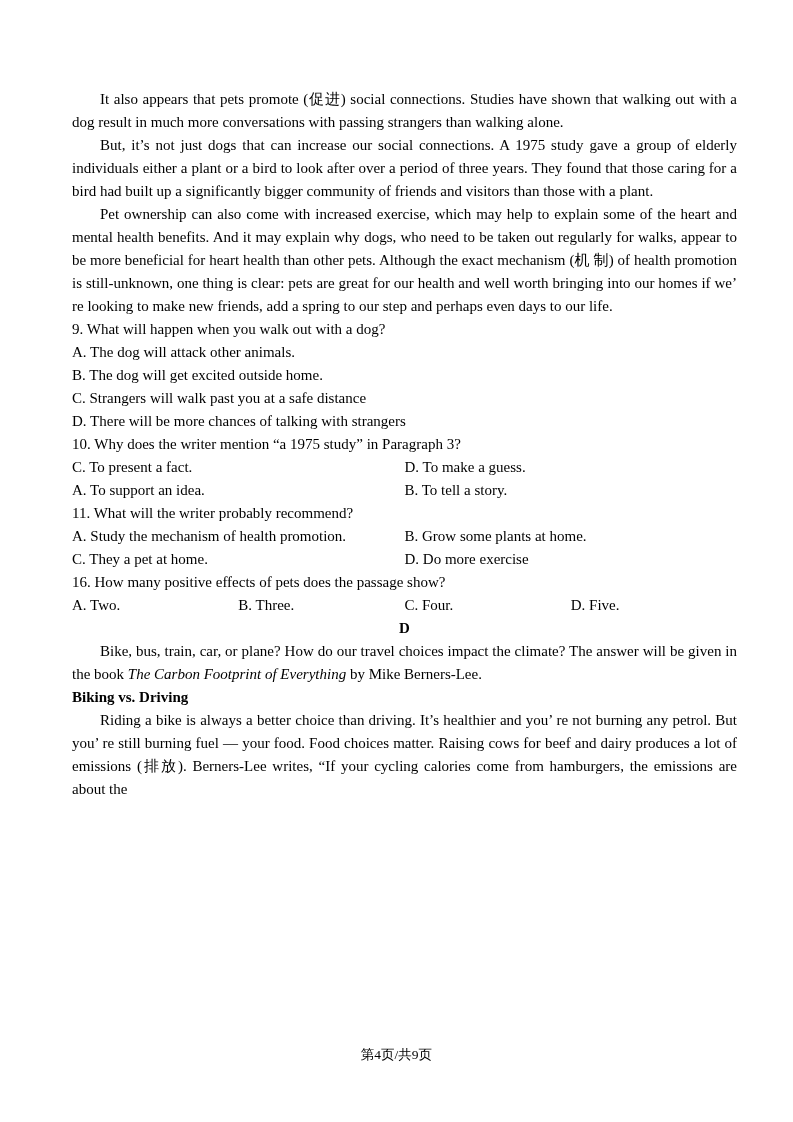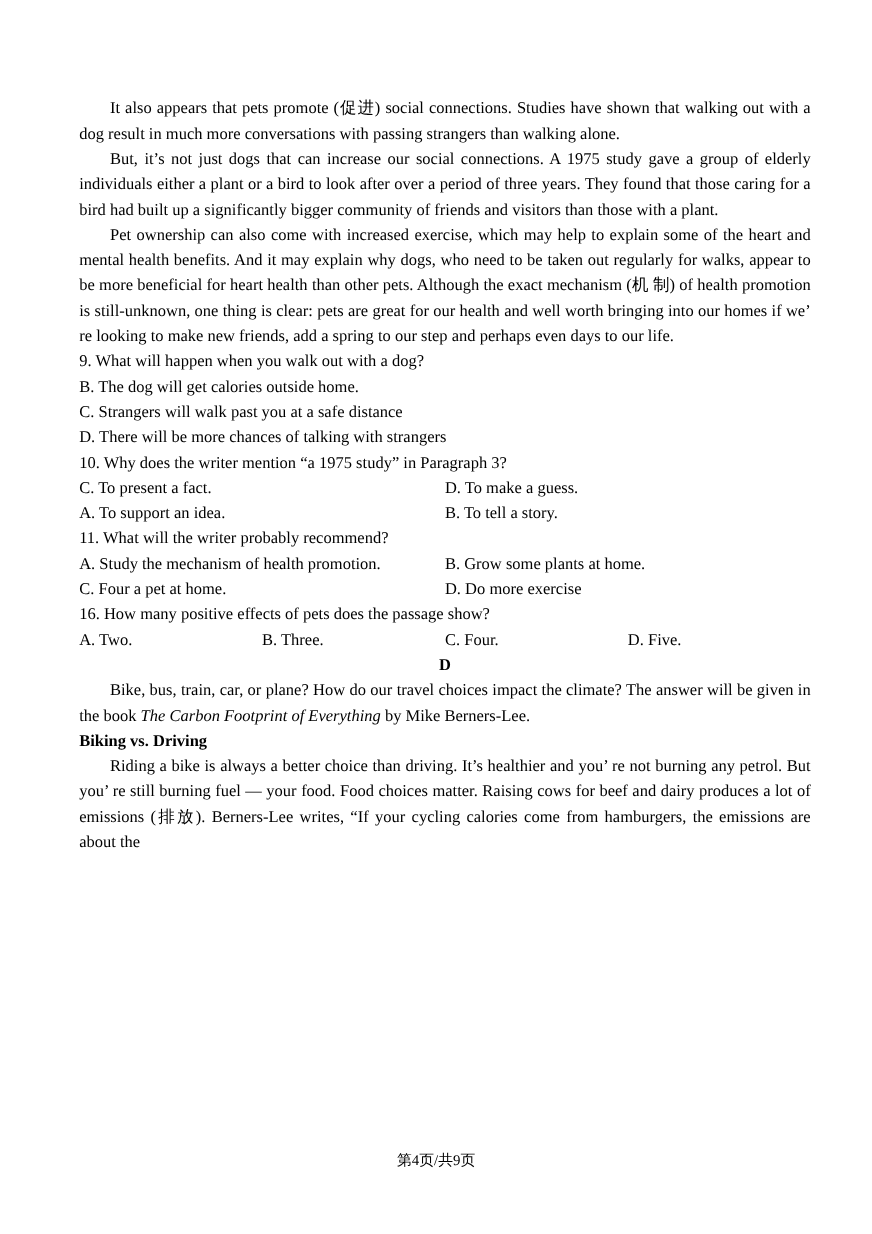--- a/index.html
+++ b/index.html
@@ -55,21 +55,22 @@
 <body>
 
 <div class="page">
 
   <p class="justify indent">It also appears that pets promote (促进) social connections. Studies have shown that walking out with a dog result in much more conversations with passing strangers than walking alone.</p>
   <p class="justify indent">But, it’s not just dogs that can increase our social connections. A 1975 study gave a group of elderly individuals either a plant or a bird to look after over a period of three years. They found that those caring for a bird had built up a significantly bigger community of friends and visitors than those with a plant.</p>
   <p class="justify indent">Pet ownership can also come with increased exercise, which may help to explain some of the heart and mental health benefits. And it may explain why dogs, who need to be taken out regularly for walks, appear to be more beneficial for heart health than other pets. Although the exact mechanism (机 制) of health promotion is still-unknown, one thing is clear: pets are great for our health and well worth bringing into our homes if we’ re looking to make new friends, add a spring to our step and perhaps even days to our life.</p>
 
   <div>
     <p>9. What will happen when you walk out with a dog?</p>
-    <p>B. The dog will get calories outside home.</p>
+    <p>A. The dog will attack other animals.</p>
+    <p>B. The dog will get excited outside home.</p>
     <p>C. Strangers will walk past you at a safe distance</p>
     <p>D. There will be more chances of talking with strangers</p>
   </div>
 
   <div>
     <p>10. Why does the writer mention “a 1975 study” in Paragraph 3?</p>
     <div class="two-col">
       <p>C. To present a fact.</p>
       <p>D. To make a guess.</p>
     </div>
@@ -79,21 +80,21 @@
     </div>
   </div>
 
   <div>
     <p>11. What will the writer probably recommend?</p>
     <div class="two-col">
       <p>A. Study the mechanism of health promotion.</p>
       <p>B. Grow some plants at home.</p>
     </div>
     <div class="two-col">
-      <p>C. Four a pet at home.</p>
+      <p>C. They a pet at home.</p>
       <p>D. Do more exercise</p>
     </div>
   </div>
 
   <div>
     <p>16. How many positive effects of pets does the passage show?</p>
     <div class="four-col">
       <p>A. Two.</p>
       <p>B. Three.</p>
       <p>C. Four.</p>

